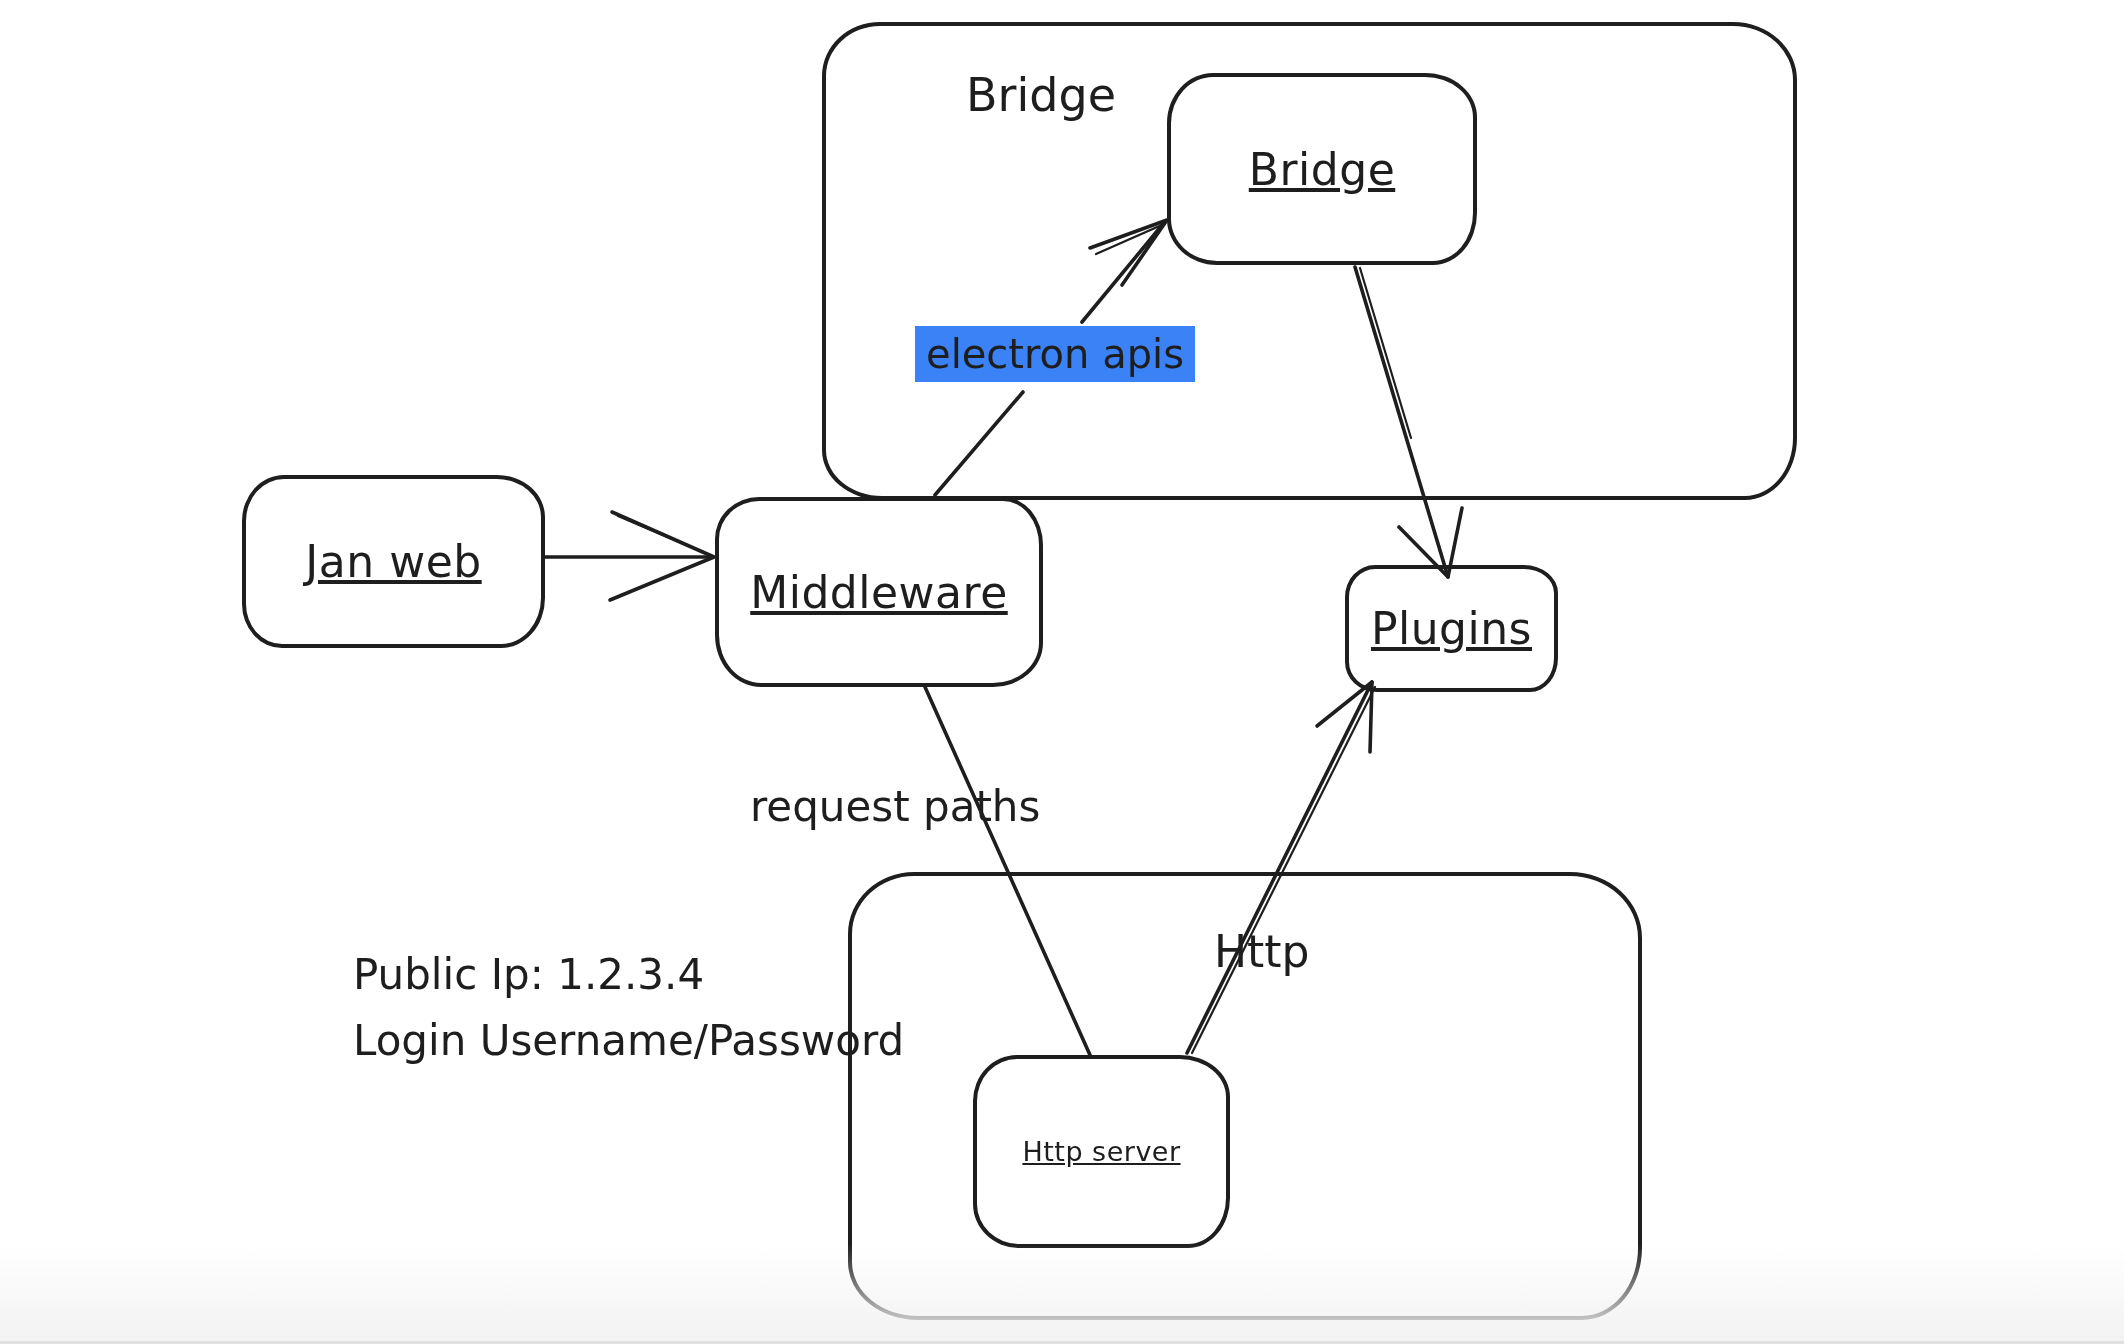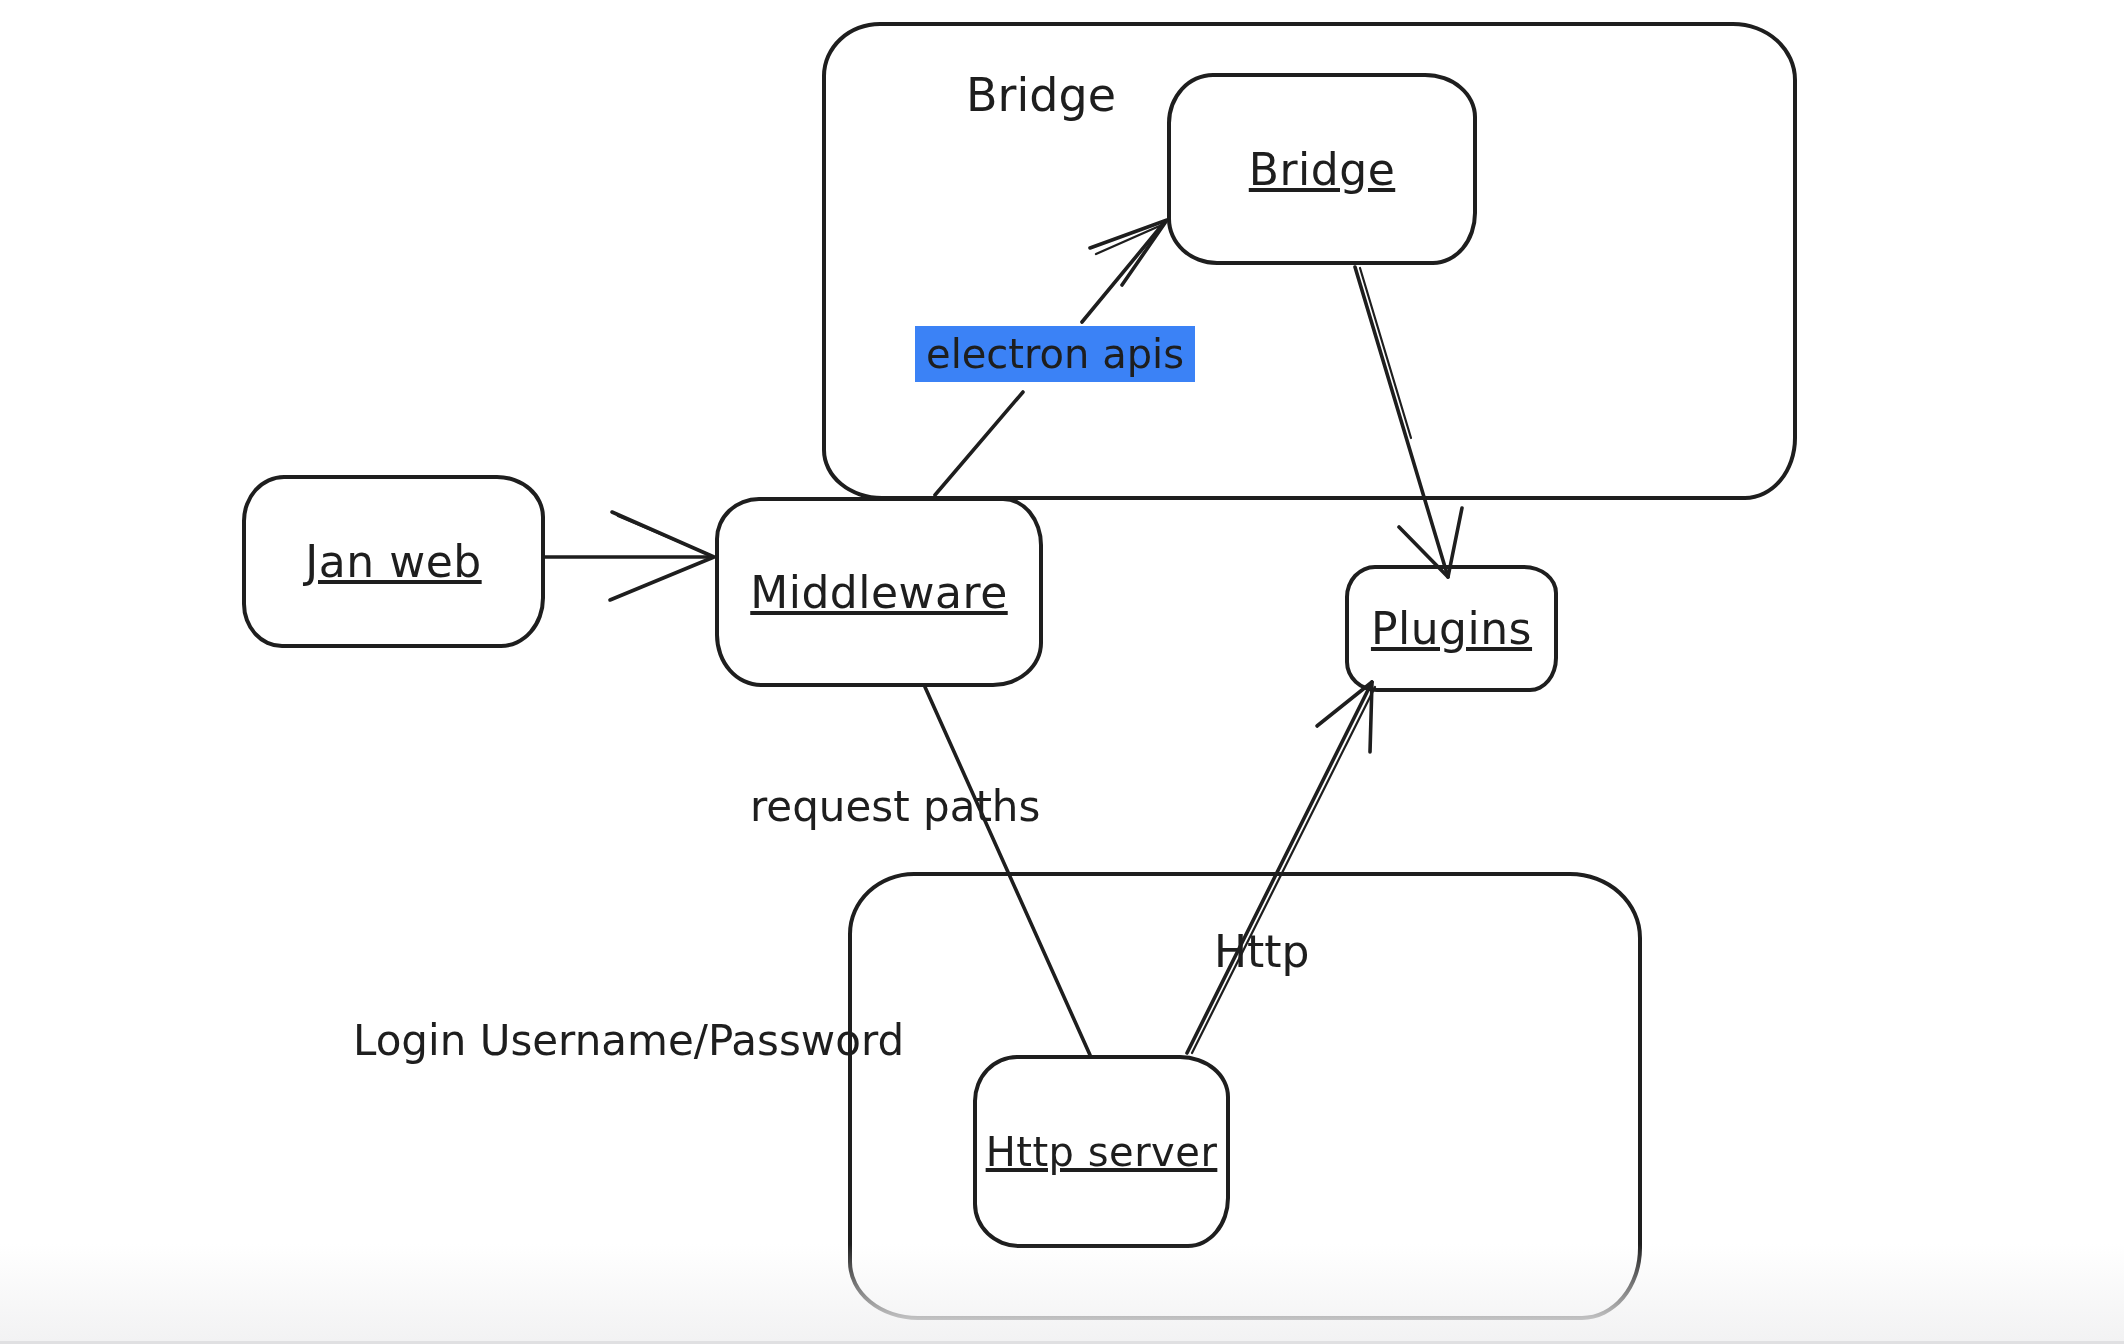--- a/index.html
+++ b/index.html
@@ -59,21 +59,21 @@
     border-radius: 44px 50px 42px 46px / 46px 42px 50px 44px;
   }
 
   
   .node-label {
     font-size: 44px;
     font-weight: 500;
     letter-spacing: 0.5px;
     white-space: nowrap;
   }
-  .httpserver-box .node-label { font-size: 40px; }
+  .httpserver-box .node-label { font-size: 27px; }
   .container-label {
     position: absolute;
     z-index: 2;
     font-size: 46px;
     font-weight: 500;
     white-space: nowrap;
   }
   .desktop-label { left: 966px; top: 68px; }
   .cloud-label   { left: 1214px; top: 926px; font-size: 44px; }
 
@@ -137,20 +137,21 @@
   </div>
   <div class="box node-box plugins-box">
     <span class="node-label">Plugins</span>
   </div>
   <div class="box node-box httpserver-box">
     <span class="node-label">Http server</span>
   </div>
 
   <div class="annotation electron-apis-label">electron apis</div>
   <div class="annotation request-paths-label">request paths</div>
+  <div class="annotation note-public-ip">Public Ip: 1.2.3.4</div>
   <div class="annotation note-login">Login Username/Password</div>
 
   <svg class="connectors" viewBox="0 0 2124 1344" xmlns="http://www.w3.org/2000/svg">
     <g fill="none" stroke-width="3.6" stroke-linecap="round" stroke-linejoin="round" stroke="#1e1e1e">
 
       <g>
         <path d="M545,557 L710,557"></path>
         <path d="M612,512 L714,557 L610,600"></path>
         <path d="M618,516 L710,555" stroke-width="2.4"></path>
       </g>

